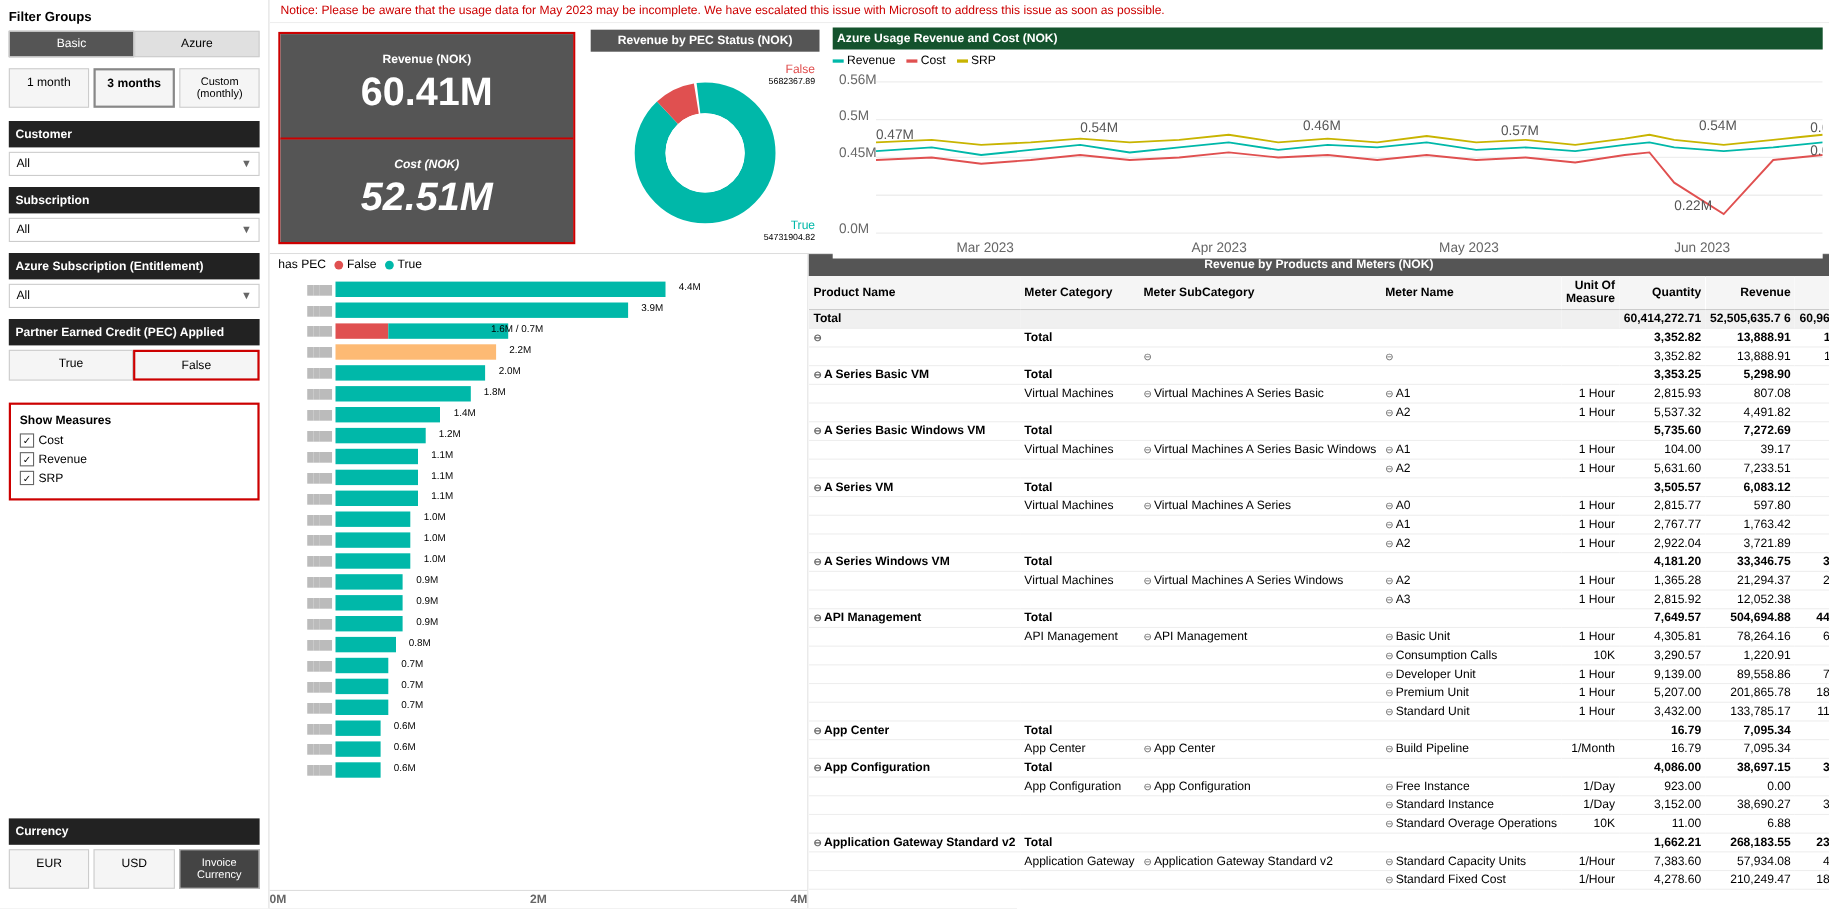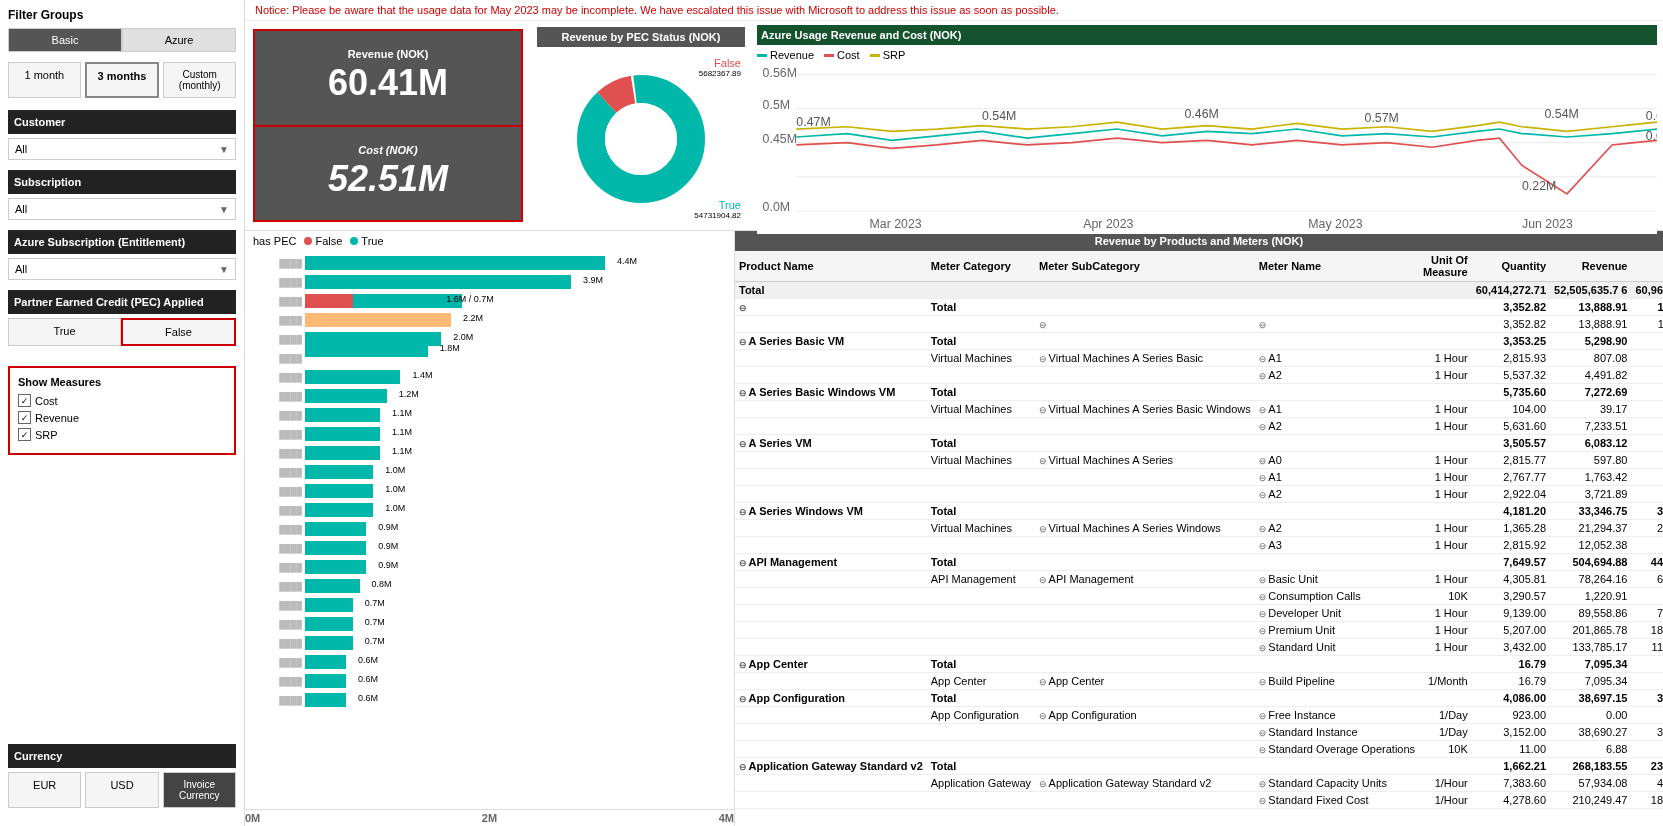--- a/index.html
+++ b/index.html
@@ -289,21 +289,21 @@
             <div class="bar-row">
               <div class="bar-label" style="color: rgb(187, 187, 187);">████</div>
               <div style="display: flex; align-items: center; height: 14px;">
                 <div style="width: 136.364px; height: 14px; background: rgb(0, 184, 169); position: relative;">
                   <span style="position: absolute; right: -32px; top: 0px; font-size: 9px; white-space: nowrap; color: rgb(0, 0, 0);">2.0M</span>
                 </div>
               </div>
             </div>
             <div class="bar-row">
               <div class="bar-label" style="color: rgb(187, 187, 187);">████</div>
-              <div style="display: flex; height: 30px;">
+              <div style="display: flex; align-items: center; height: 30px;">
                 <div style="width: 122.727px; height: 14px; background: rgb(0, 184, 169); position: relative;">
                   <span style="position: absolute; right: -32px; top: 0px; font-size: 9px; white-space: nowrap; color: rgb(0, 0, 0);">1.8M</span>
                 </div>
               </div>
             </div>
             <div class="bar-row">
               <div class="bar-label" style="color: rgb(187, 187, 187);">████</div>
               <div style="display: flex; align-items: center; height: 14px;">
                 <div style="width: 95.4545px; height: 14px; background: rgb(0, 184, 169); position: relative;">
                   <span style="position: absolute; right: -32px; top: 0px; font-size: 9px; white-space: nowrap; color: rgb(0, 0, 0);">1.4M</span>

